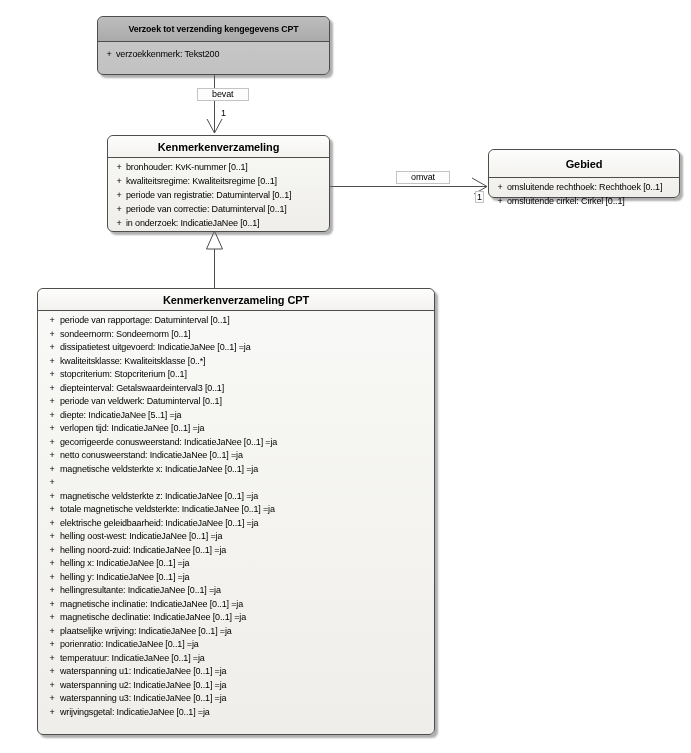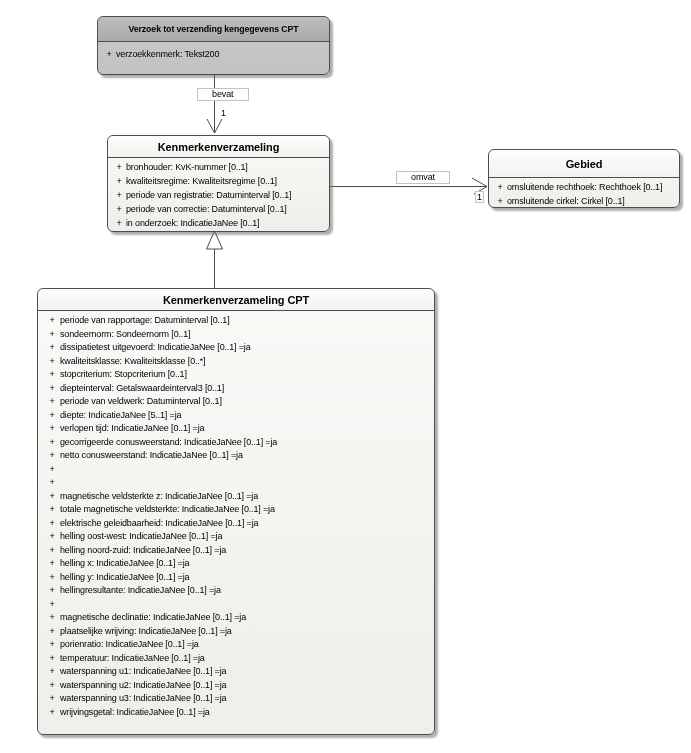--- a/index.html
+++ b/index.html
@@ -50,21 +50,21 @@
   .mult-label{
     position:absolute;font-size:9px;line-height:10px;
     background:#ffffff;padding:0 1px;
   }
 
   
   #box-request{left:97px;top:16px;width:233px;height:59px;}
   #box-request .hdr{height:24px;font-size:8.8px;}
   #box-kv{left:107px;top:135px;width:223px;height:97px;}
   #box-kv .hdr{height:21px;}
-  #box-gebied{left:488px;top:149px;width:192px;height:59px;}
+  #box-gebied{left:488px;top:149px;width:192px;height:49px;}
   #box-gebied .hdr{height:27px;}
   #box-cpt{left:17px;top:288px;width:398px;height:447px;margin-left:20px;}
   #box-cpt .hdr{height:21px;}
 
   #label-bevat{left:197px;top:88px;}
   #mult-bevat{left:220px;top:108px;}
   #label-omvat{left:396px;top:171px;}
   #mult-omvat{left:475px;top:191px;border:1px solid #c3c3c3;background:#fdfdfd;}
 </style>
 </head>
@@ -204,20 +204,21 @@
           <span>gecorrigeerde conusweerstand: IndicatieJaNee [0..1] =ja</span>
         </div>
 
         <div class="attr-row">
           <span class="plus">+</span>
           <span>netto conusweerstand: IndicatieJaNee [0..1] =ja</span>
         </div>
 
         <div class="attr-row">
           <span class="plus">+</span>
+          <span>magnetische veldsterkte x: IndicatieJaNee [0..1] =ja</span>
         </div>
 
         <div class="attr-row">
           <span class="plus">+</span>
         </div>
 
         <div class="attr-row">
           <span class="plus">+</span>
           <span>magnetische veldsterkte z: IndicatieJaNee [0..1] =ja</span>
         </div>
@@ -252,20 +253,21 @@
           <span>helling y: IndicatieJaNee [0..1] =ja</span>
         </div>
 
         <div class="attr-row">
           <span class="plus">+</span>
           <span>hellingresultante: IndicatieJaNee [0..1] =ja</span>
         </div>
 
         <div class="attr-row">
           <span class="plus">+</span>
+          <span>magnetische inclinatie: IndicatieJaNee [0..1] =ja</span>
         </div>
 
         <div class="attr-row">
           <span class="plus">+</span>
           <span>magnetische declinatie: IndicatieJaNee [0..1] =ja</span>
         </div>
 
         <div class="attr-row">
           <span class="plus">+</span>
           <span>plaatselijke wrijving: IndicatieJaNee [0..1] =ja</span>

